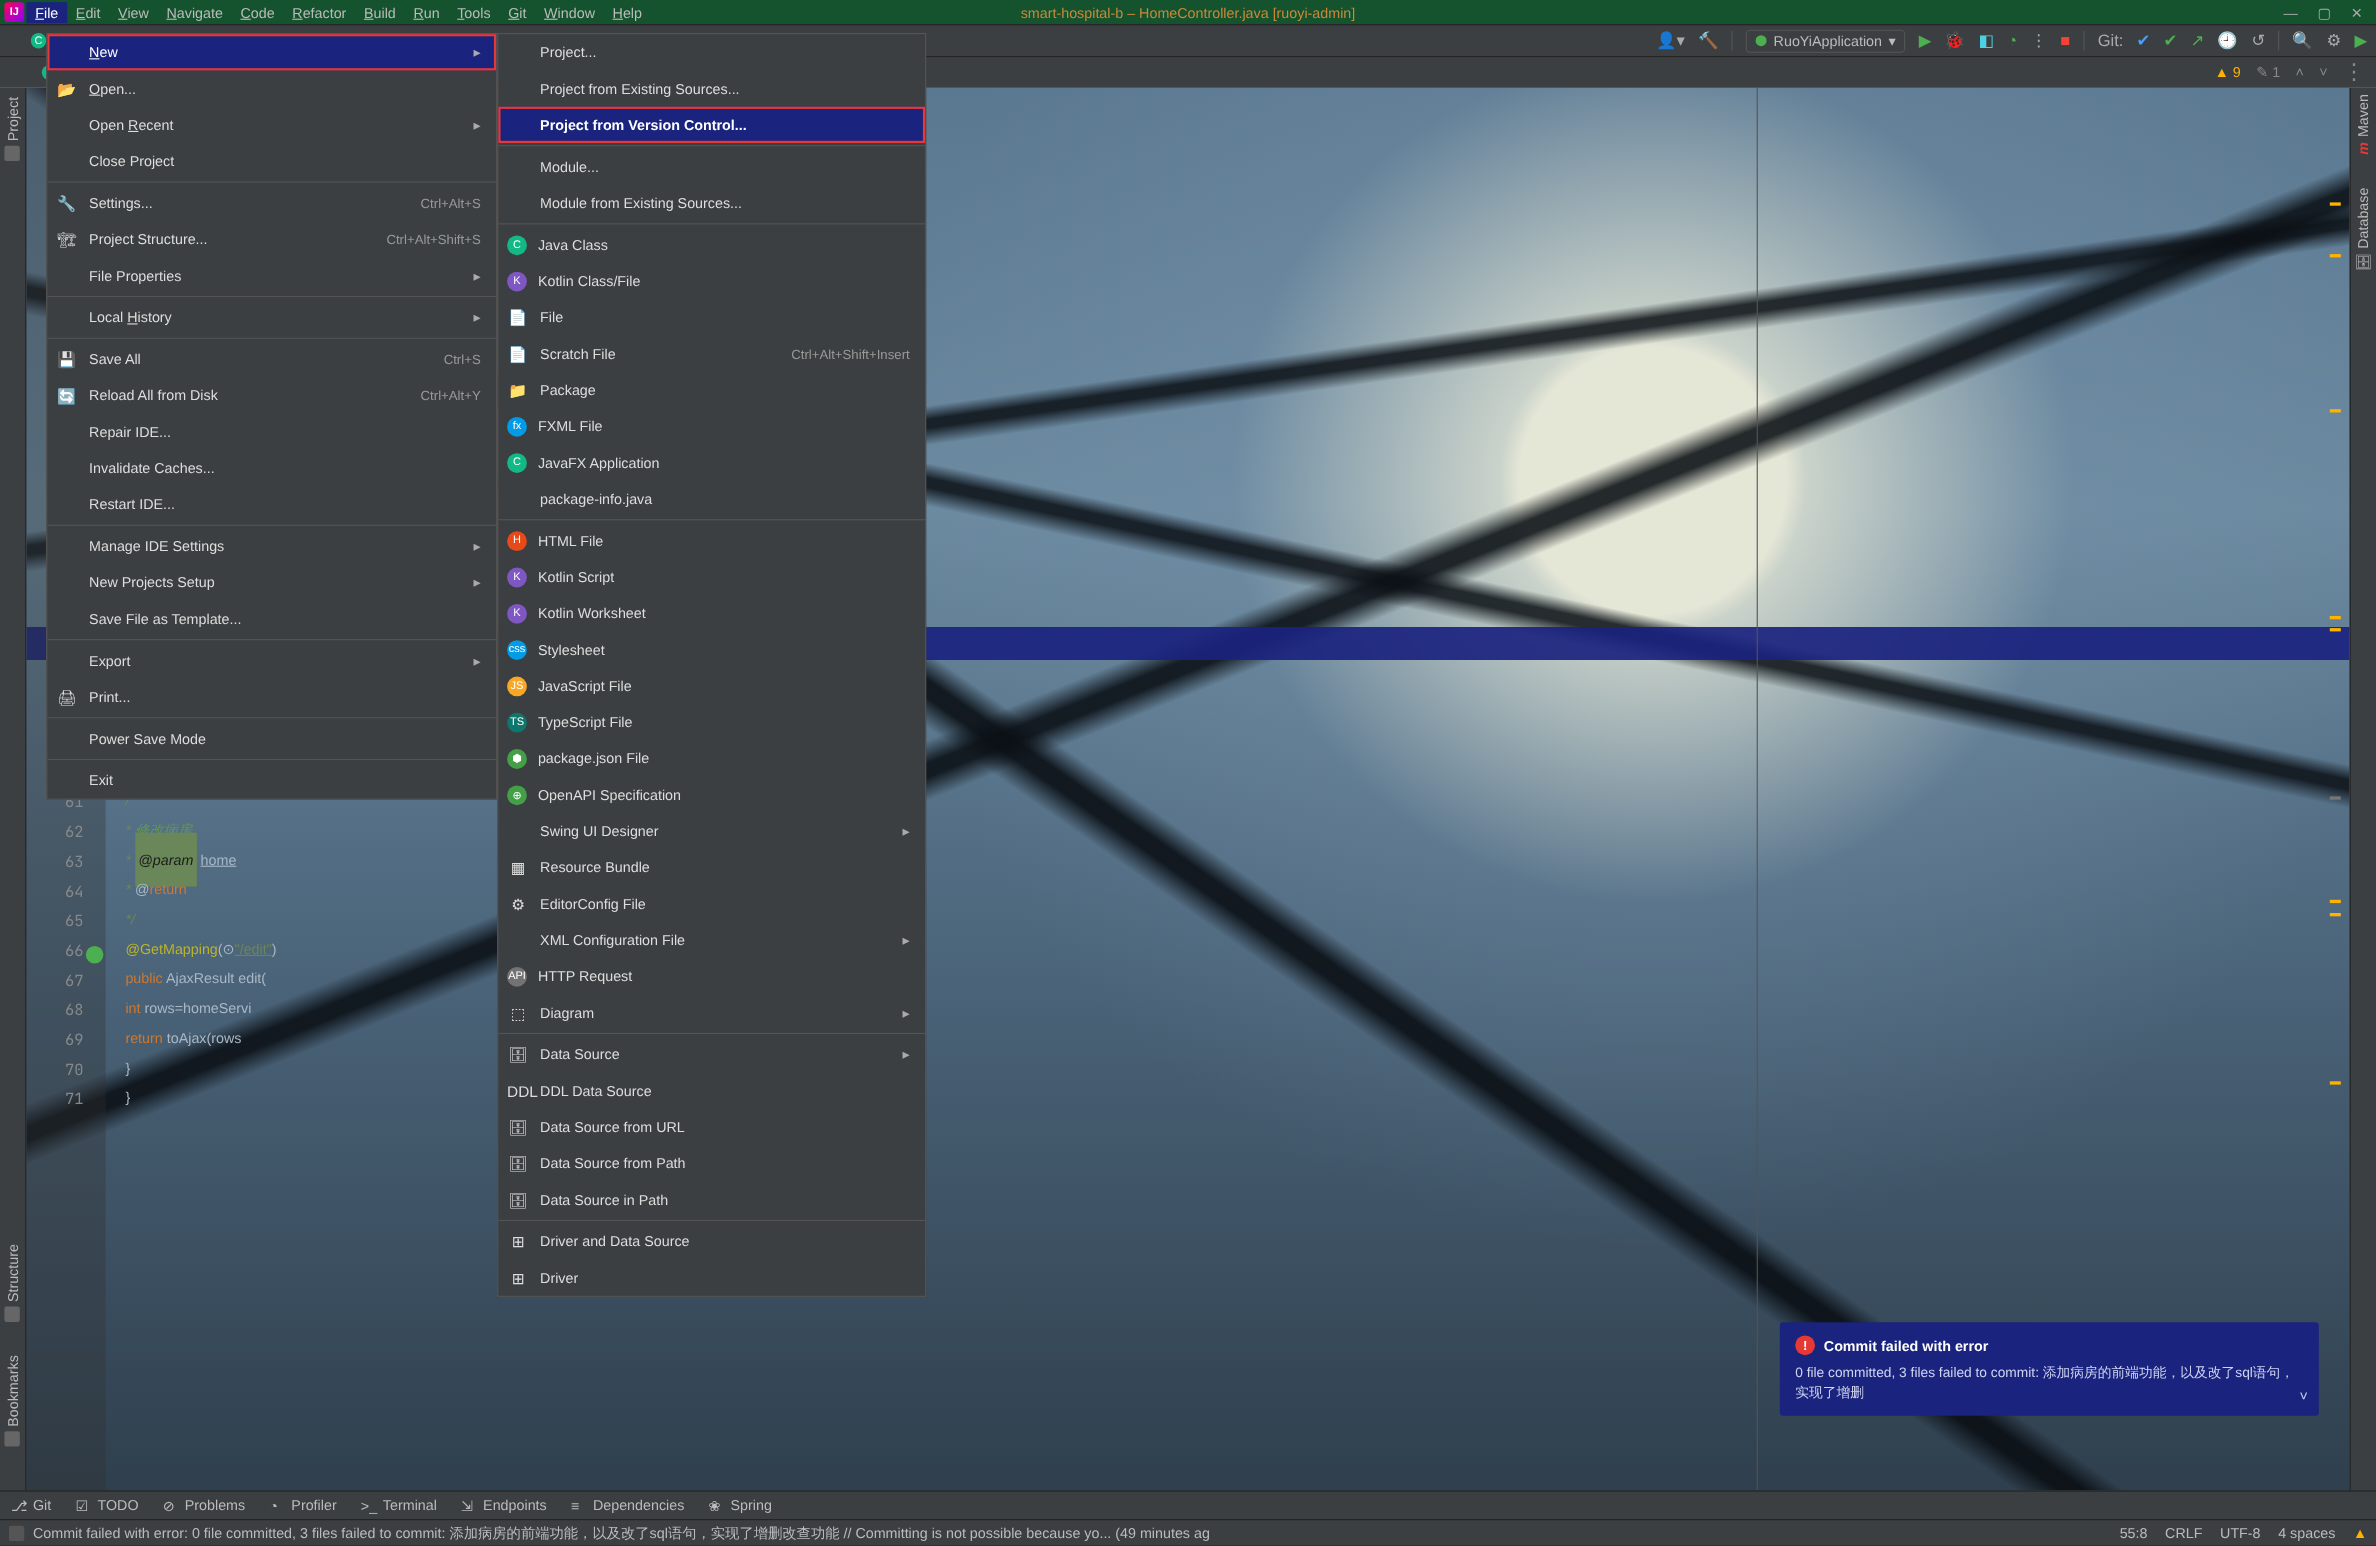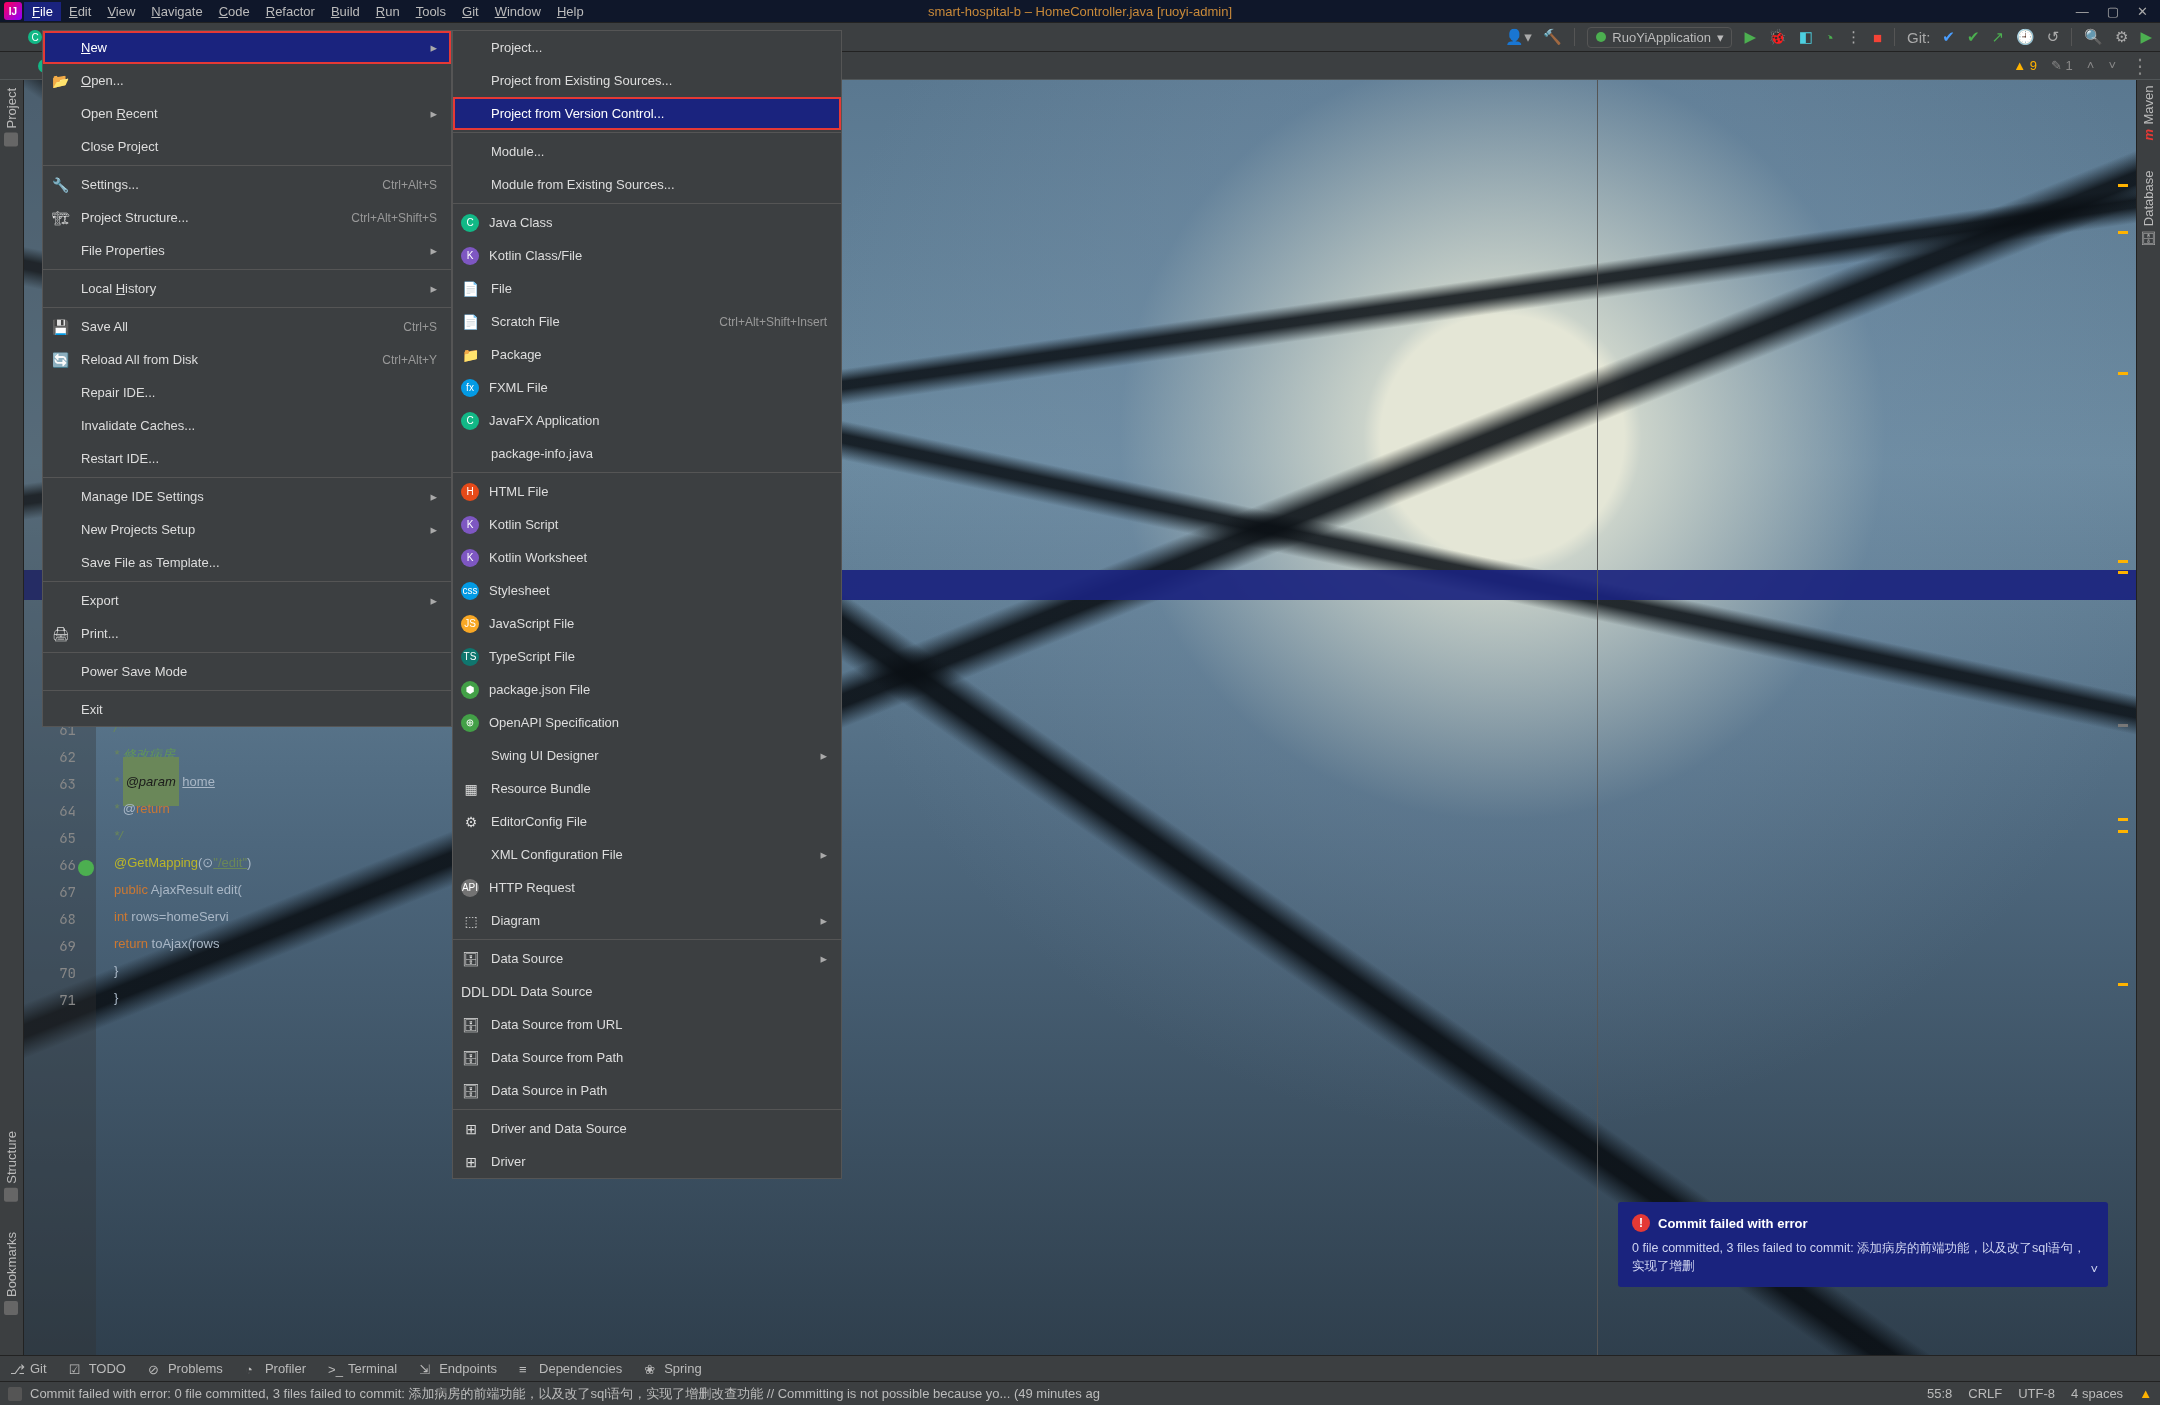--- a/index.html
+++ b/index.html
@@ -1,21 +1,21 @@
 <!DOCTYPE html>
 <html><head>
 <meta charset="utf-8">
 <style>
 * { margin: 0; padding: 0; box-sizing: border-box; font-family: "Segoe UI", Arial, sans-serif; font-size: 13px; user-select: none; }
 html, body { width: 2160px; height: 1405px; background: #2b2b2b; color: #bbbbbb; overflow: hidden; }
 
 .root { display: flex; flex-direction: column; width: 100%; height: 100%; }
 
 
-.titlebar { display: flex; align-items: center; height: 22px; background: #0f172a; padding: 0 4px; gap: 2px; position: relative; }
+.titlebar { display: flex; align-items: center; height: 22px; background: #14532d; padding: 0 4px; gap: 2px; position: relative; }
 .titlebar .logo { width: 18px; height: 18px; background: linear-gradient(135deg,#ff0058,#8c00ff); border-radius: 3px; display:flex;align-items:center;justify-content:center;color:#fff;font-size:10px;font-weight:bold;}
 .menu-item { padding: 2px 8px; color: #bbbbbb; cursor: default; }
 .menu-item.active { background: #1a237e; color: #fff; }
 .menu-item .u { text-decoration: underline; }
 .titlebar .title-center { position: absolute; left: 50%; transform: translateX(-50%); color: #c98a3a; }
 .titlebar .win-controls { margin-left: auto; display: flex; gap: 18px; padding-right: 8px; color: #aaa; }
 
 
 .toolbar { display: flex; align-items: center; height: 30px; background: #3c3f41; border-top: 1px solid #222; border-bottom: 1px solid #222; padding-left: 28px; gap: 0; position: relative; }
 .breadcrumb { display: flex; align-items: center; gap: 6px; font-size: 13px; color: #bbb; }
@@ -83,21 +83,21 @@
 .dd-item:hover, .dd-item.hl { background:#1a237e; color:#fff; }
 .dd-item .ico { width:20px; text-align:center; font-size:14px;}
 .dd-item .lbl { flex:1; }
 .dd-item .lbl .u{text-decoration:underline;}
 .dd-item .sc { color:#999; font-size:12px; }
 .dd-item .arrow { color:#aaa; }
 .dd-sep { height:1px; background:#555; margin:2px 0;}
 
 
 .dropdown2 { position:absolute; left:452px; top:30px; width:390px; background:#3c3f41; border:1px solid #555; z-index:101; }
-.dropdown2 .dd-item.hl{background:#1a237e;color:#fff;}
+.dropdown2 .dd-item.hl{background:#1a237e;color:#fff;font-weight:bold;}
 .dd-item.redbox{outline:2px solid #e53935;outline-offset:-2px;}
 
 
 .notify { position:absolute; right:28px; bottom:68px; width:490px; background:#1a237e; color:#fff; padding:12px 14px; border-radius:3px; z-index:50;}
 .notify .hd{display:flex;align-items:center;gap:8px;font-weight:bold;}
 .notify .hd .err-ico{width:18px;height:18px;border-radius:50%;background:#e53935;color:#fff;display:inline-flex;align-items:center;justify-content:center;font-size:12px;}
 .notify .bd{margin-top:8px;font-size:12.5px;color:#cfd4f0;line-height:1.4;}
 .notify .chev{position:absolute;right:10px;bottom:10px;color:#cfd4f0;}
 
 

